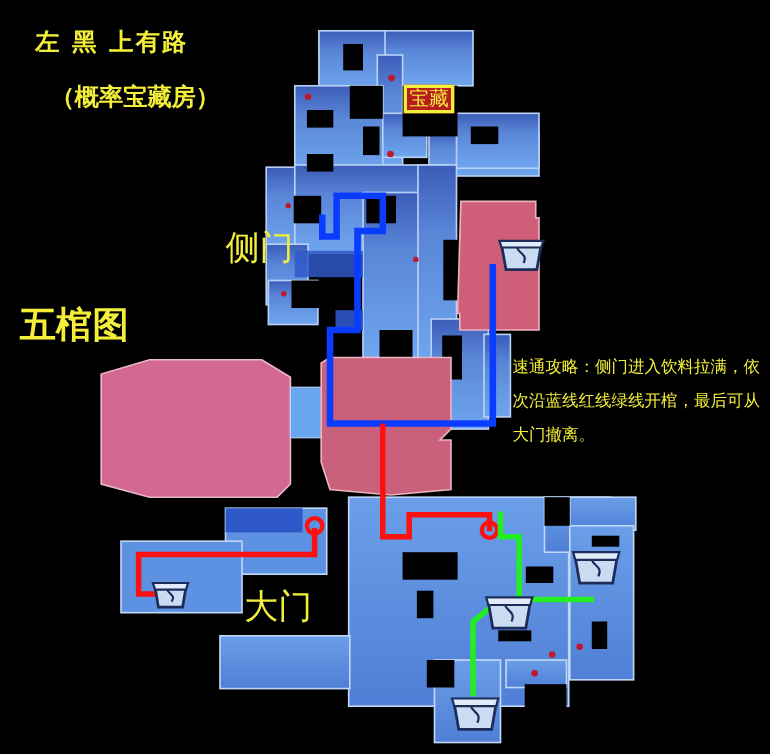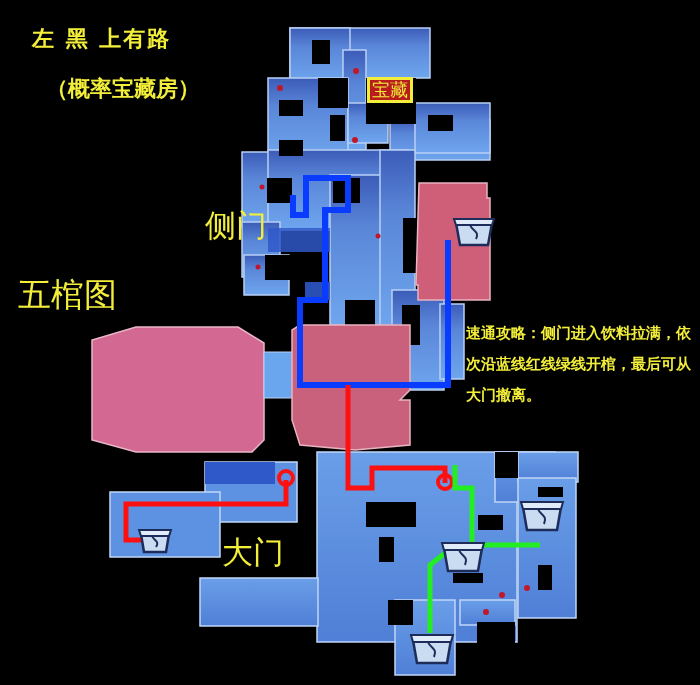--- a/index.html
+++ b/index.html
@@ -1,24 +1,24 @@
 <!DOCTYPE html>
 <html><head>
 <meta charset="utf-8">
 <style>
   html, body { margin:0; padding:0; background:#000; }
   body { width:700px; height:685px; position:relative; overflow:hidden; font-family:"DejaVu Sans", sans-serif; }
   .label { position:absolute; color:#f2ee3a; font-weight:bold; white-space:nowrap; line-height:1; }
   #title { left:32px; top:28px; font-size:22px; letter-spacing:2px; }
   #subtitle { left:46px; top:78px; font-size:22px; }
   #side-door { left:165px; top:210px; font-size:31px; font-weight:normal;margin-left:40px; }
-  #five-coffin { left:18px; top:278px; font-size:33px; font-weight:normal; }
+  #five-coffin { left:18px; top:278px; font-size:33px; font-weight:bold; }
   #main-door { left:222px; top:537px; font-size:31px; font-weight:normal; }
   #treasure-tag { left:367px; top:77px; font-size:18px; border:3px solid #f2ee3a; padding:1px 2px; background:#b91c1c; font-weight:normal; }
-  #guide { left:466px; top:318px; width:225px; font-size:15px; line-height:31px; white-space:normal; font-weight:bold; }
+  #guide { left:466px; top:318px; width:225px; font-size:15px; line-height:31px; white-space:normal; font-weight:normal; }
   svg#map { position:absolute; left:0; top:0; }
 </style>
 </head>
 <body>
 
 <svg id="map" width="700" height="685" viewBox="0 0 700 685">
   <defs>
     <linearGradient id="bluegrad" x1="0" y1="0" x2="0" y2="1">
       <stop offset="0" stop-color="#3b5cb8"></stop>
       <stop offset="0.35" stop-color="#5a86d8"></stop>

